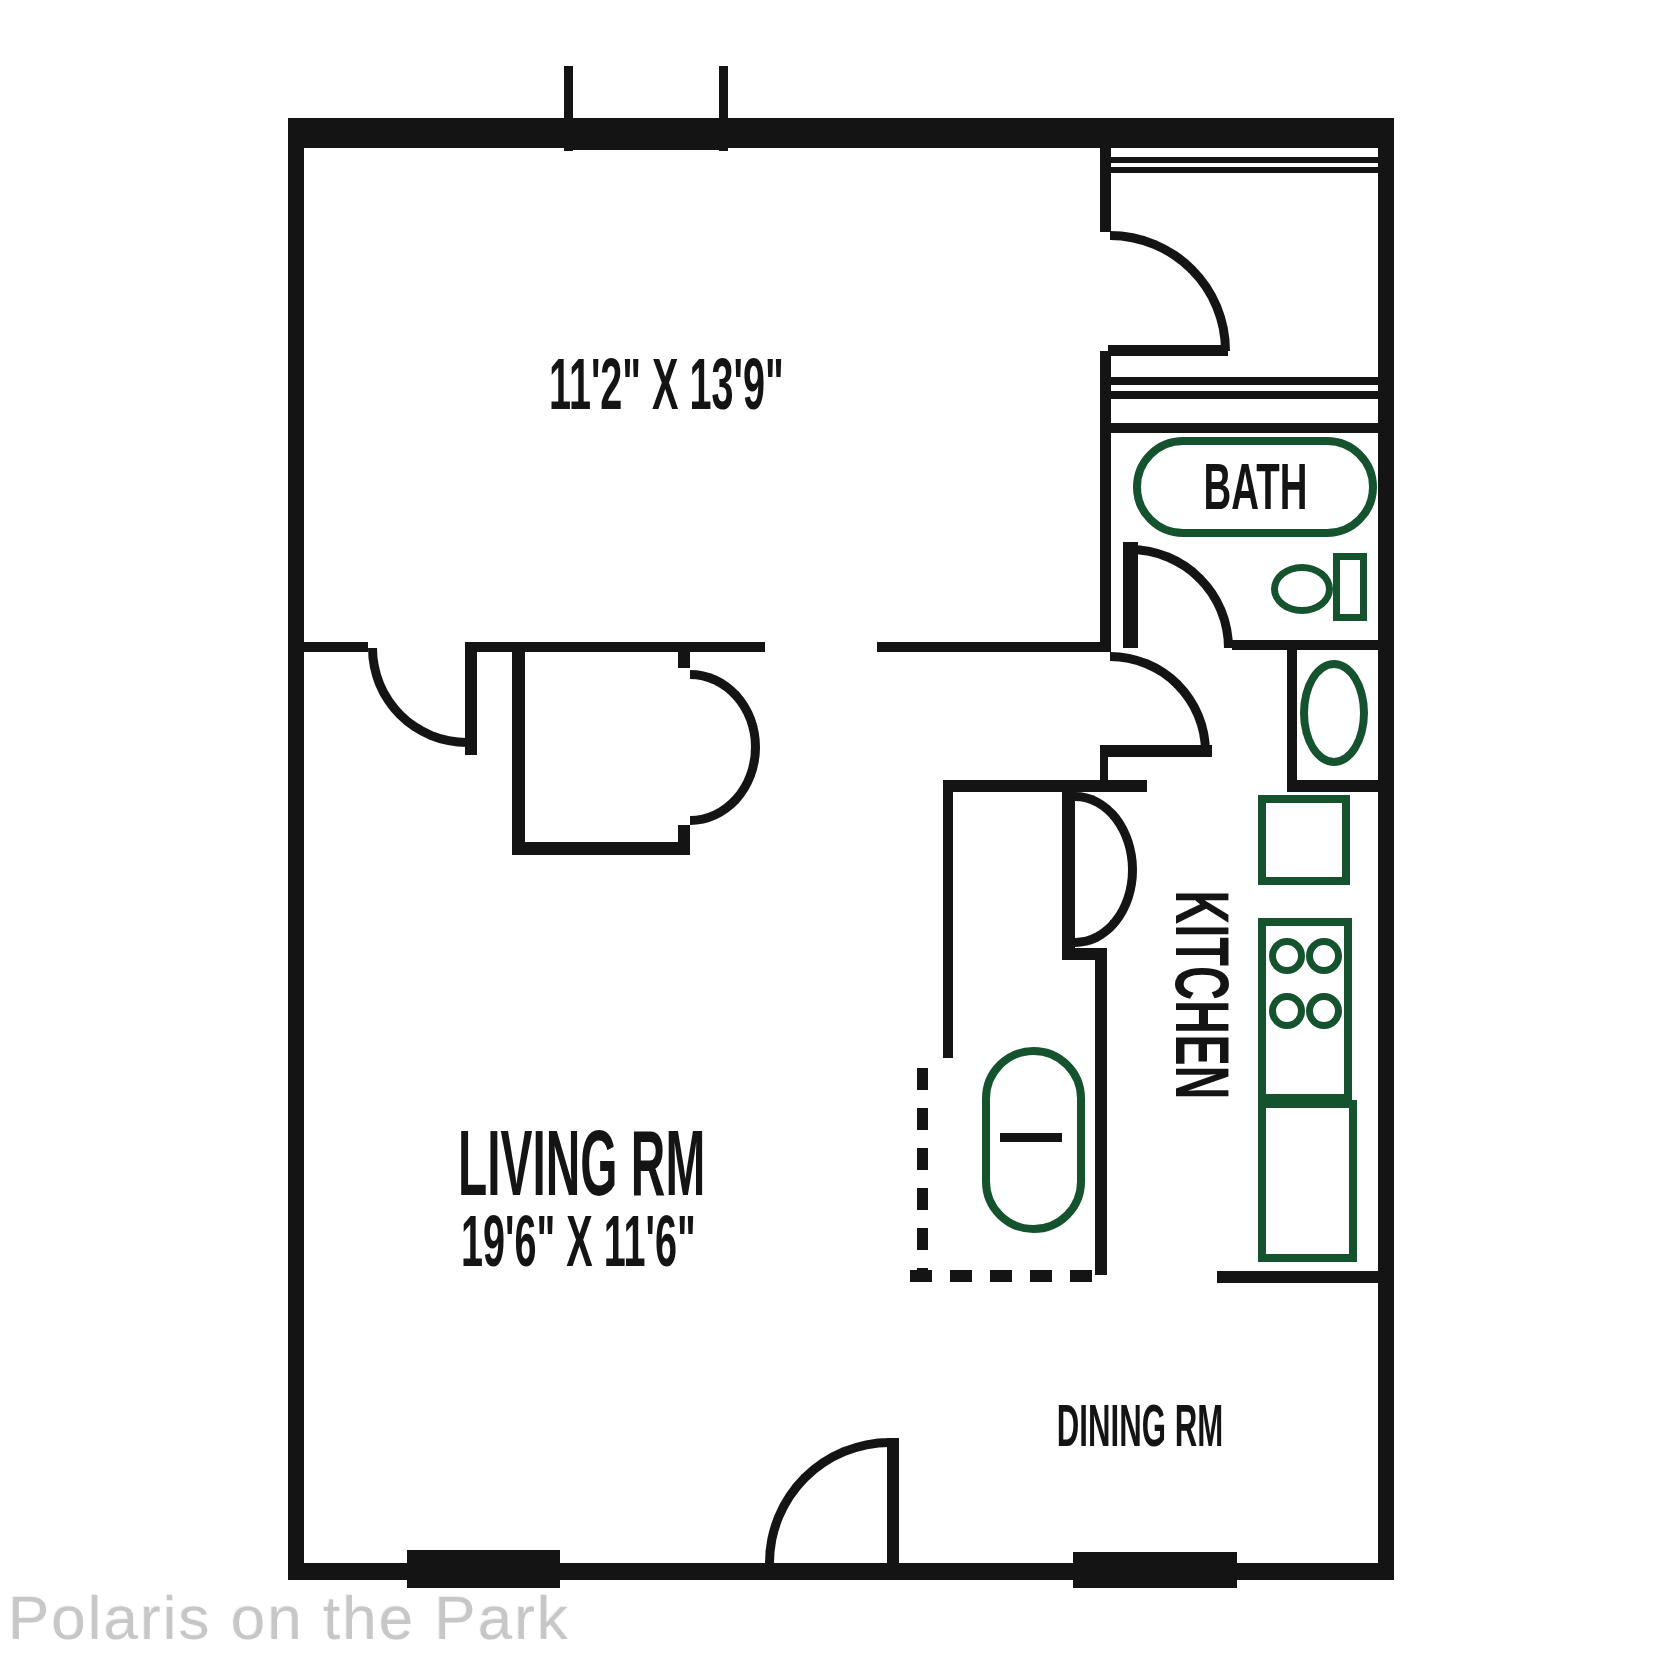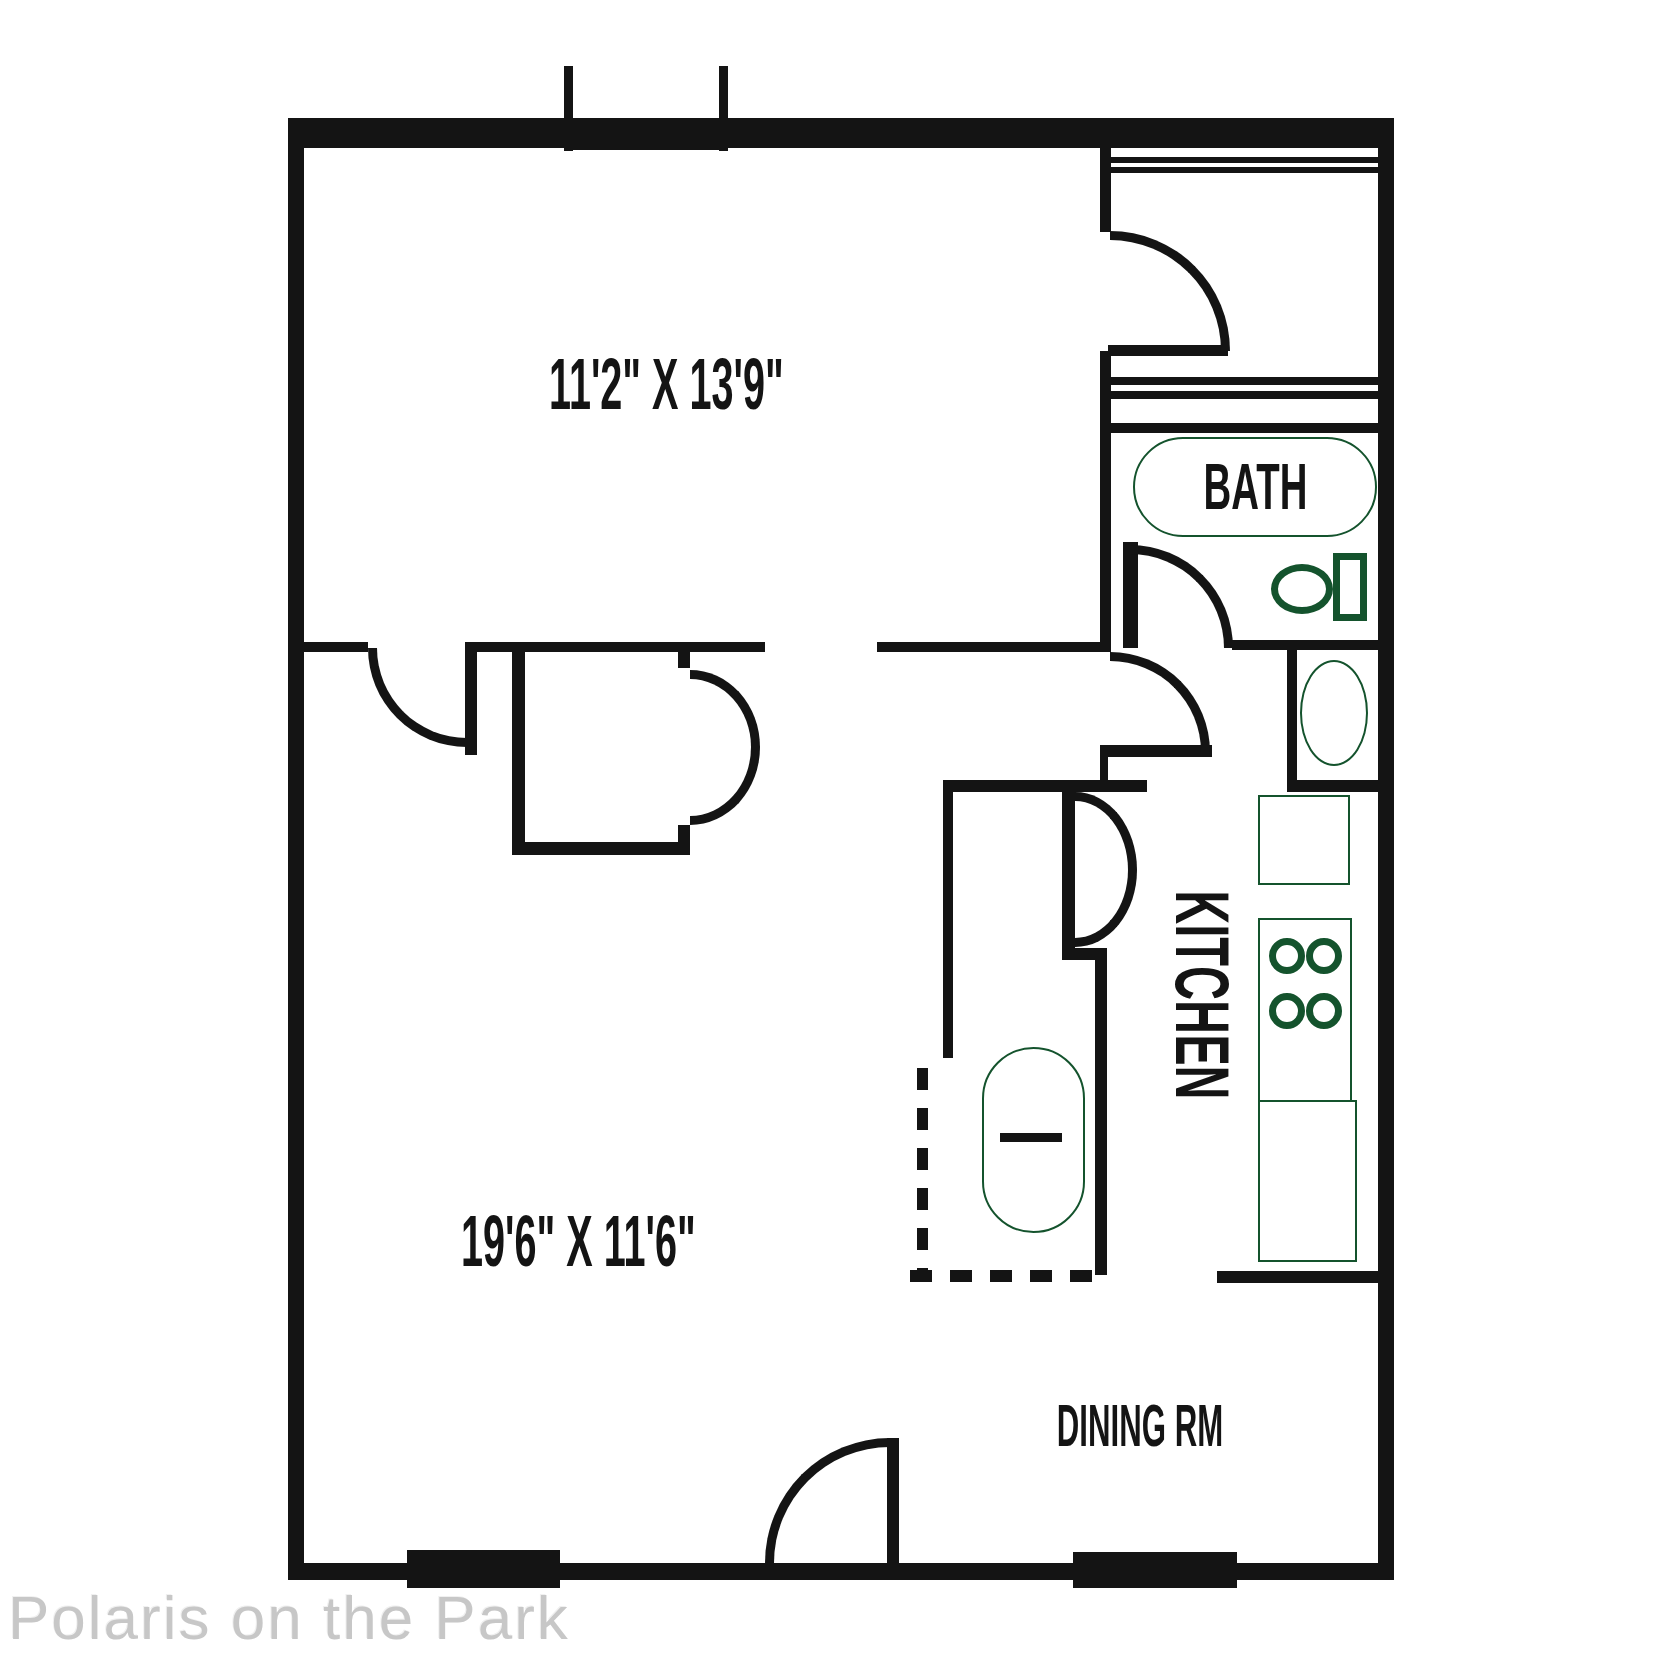--- a/index.html
+++ b/index.html
@@ -4,21 +4,21 @@
 <style>
   html,body{margin:0;padding:0;background:#ffffff;}
   #stage{position:relative;width:1680px;height:1680px;background:#ffffff;overflow:hidden;
          font-family:"Liberation Sans",sans-serif;}
   .wall{position:absolute;background:#141414;}
   .arc{position:absolute;border:0 solid #141414;box-sizing:border-box;background:transparent;}
   .arc-tr{border-top-width:9px;border-right-width:9px;border-top-right-radius:100% 100%;}
   .arc-br{border-bottom-width:9px;border-right-width:9px;border-bottom-right-radius:100% 100%;}
   .arc-bl{border-bottom-width:9px;border-left-width:9px;border-bottom-left-radius:100% 100%;}
   .arc-tl{border-top-width:9px;border-left-width:9px;border-top-left-radius:100% 100%;}
-  .stroke{position:absolute;border:2px solid #14532d;box-sizing:border-box;background:#ffffff;}
+  .stroke{position:absolute;border:8px solid #14532d;box-sizing:border-box;background:#ffffff;}
   .round{border-radius:50%;}
   .dashv{position:absolute;background:repeating-linear-gradient(180deg,#141414 0 22px,transparent 22px 40px);}
   .dashh{position:absolute;background:repeating-linear-gradient(90deg,#141414 0 22px,transparent 22px 40px);}
   .label{position:absolute;display:flex;align-items:center;justify-content:center;
          color:#141414;font-weight:bold;white-space:nowrap;}
   .label>span{display:inline-block;transform:scaleX(.52);}
   .dims>span{transform:scaleX(.55);}
   .kitchenlbl{transform:rotate(90deg);}
   .kitchenlbl>span{transform:scaleX(.62);}
   .bathlbl>span{transform:scaleX(.6);}
@@ -105,20 +105,23 @@
   <div class="stroke" style="left:1258px;top:1100px;width:99px;height:162px"></div>
   <div class="wall" style="left:1217px;top:1271px;width:176px;height:12px"></div>
 
   <div class="wall" style="left:887px;top:1438px;width:12px;height:142px"></div>
   <div class="arc arc-tl" style="left:765px;top:1438px;width:125px;height:125px"></div>
 
   <div class="label dims" style="left:486px;top:352px;width:360px;height:64px;font-size:72px">
     <span>11'2" X 13'9"</span>
   </div>
 
+  <div class="label" style="left:402px;top:1125px;width:360px;height:76px;font-size:92px">
+    <span>LIVING RM</span>
+  </div>
   <div class="label dims" style="left:398px;top:1210px;width:360px;height:62px;font-size:72px">
     <span>19'6" X 11'6"</span>
   </div>
 
   <div class="label" style="left:960px;top:1387px;width:360px;height:76px;font-size:60px">
     <span>DINING RM</span>
   </div>
 
   <div class="label kitchenlbl" style="left:1053px;top:957px;width:300px;height:76px;font-size:76px">
     <span>KITCHEN</span>

